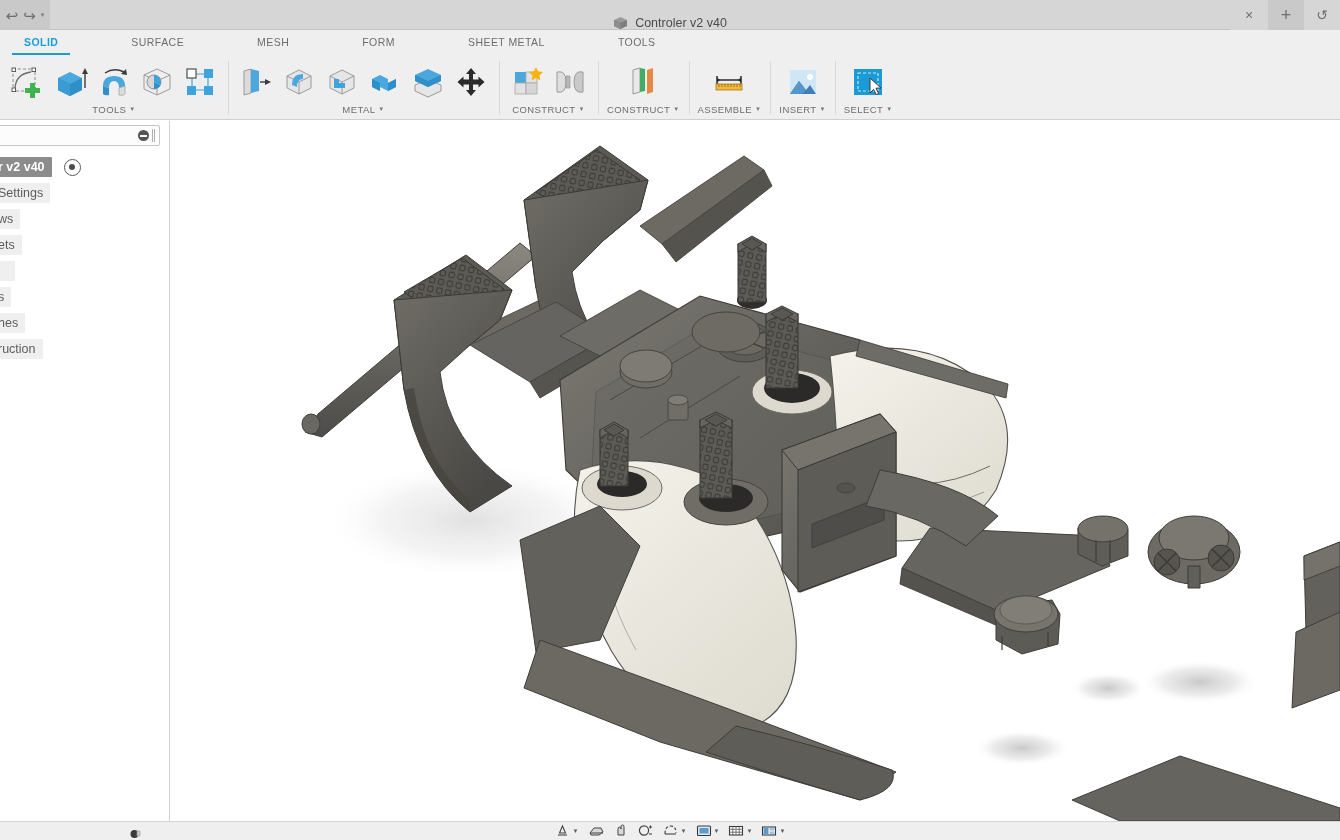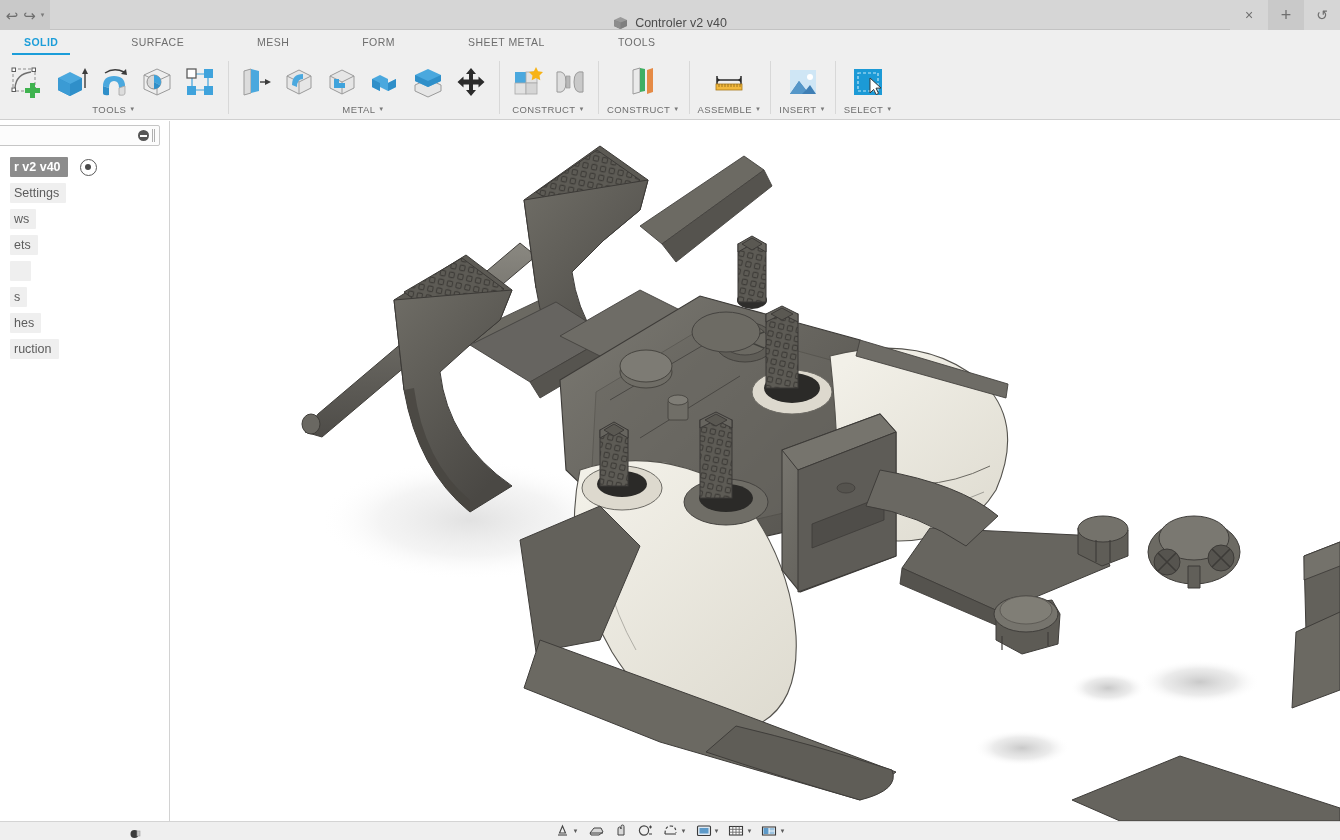--- a/index.html
+++ b/index.html
@@ -103,21 +103,21 @@
     position: relative;
   }
   .br-noentry:after {
     content: ""; position: absolute; left: 2px; right: 2px; top: 4.5px;
     height: 2px; background: #fcfcfc;
   }
   .br-grip { width: 3px; height: 13px; border-left: 1px solid #b0b0b0; border-right: 1px solid #b0b0b0; }
   .br-tree { position: absolute; top: 33px; left: 0; width: 170px; }
   .br-row {
     height: 26px; display: flex; align-items: center;
-    padding-left: 16px; gap: 12px; text-align: center;
+    padding-left: 0; gap: 12px; text-align: center;
   }
   .br-chip {
     font-size: 12.5px; color: #5c5c5c;
     background: #efefef; padding: 3px 7px 3px 4px; border-radius: 1px;
     margin-left: -6px; white-space: nowrap;
   }
   .br-chip.sel { background: #8c8c8c; color: #ffffff; font-weight: bold; }
   .br-eye {
     width: 17px; height: 17px; border-radius: 50%;
     border: 1.6px solid #5a5a5a; background: #fff;

